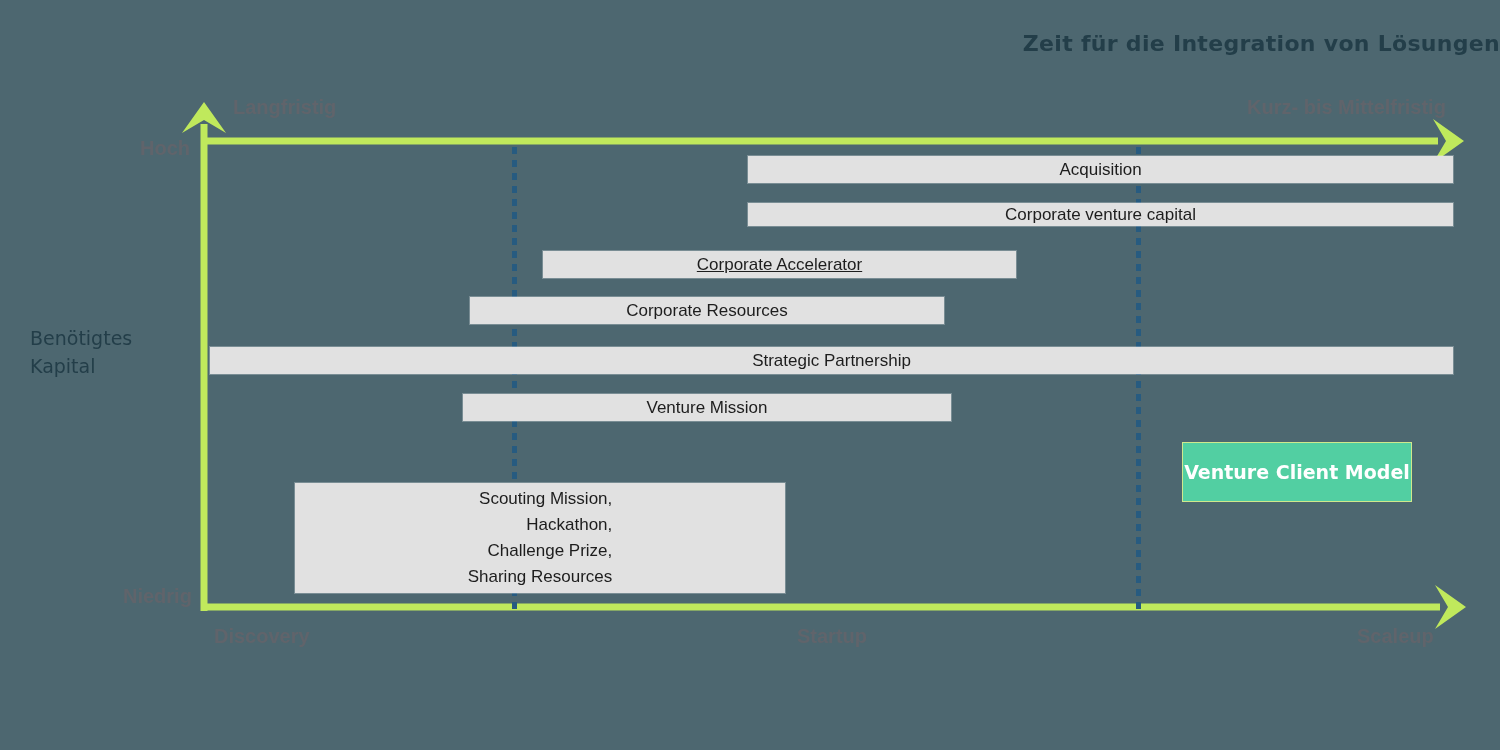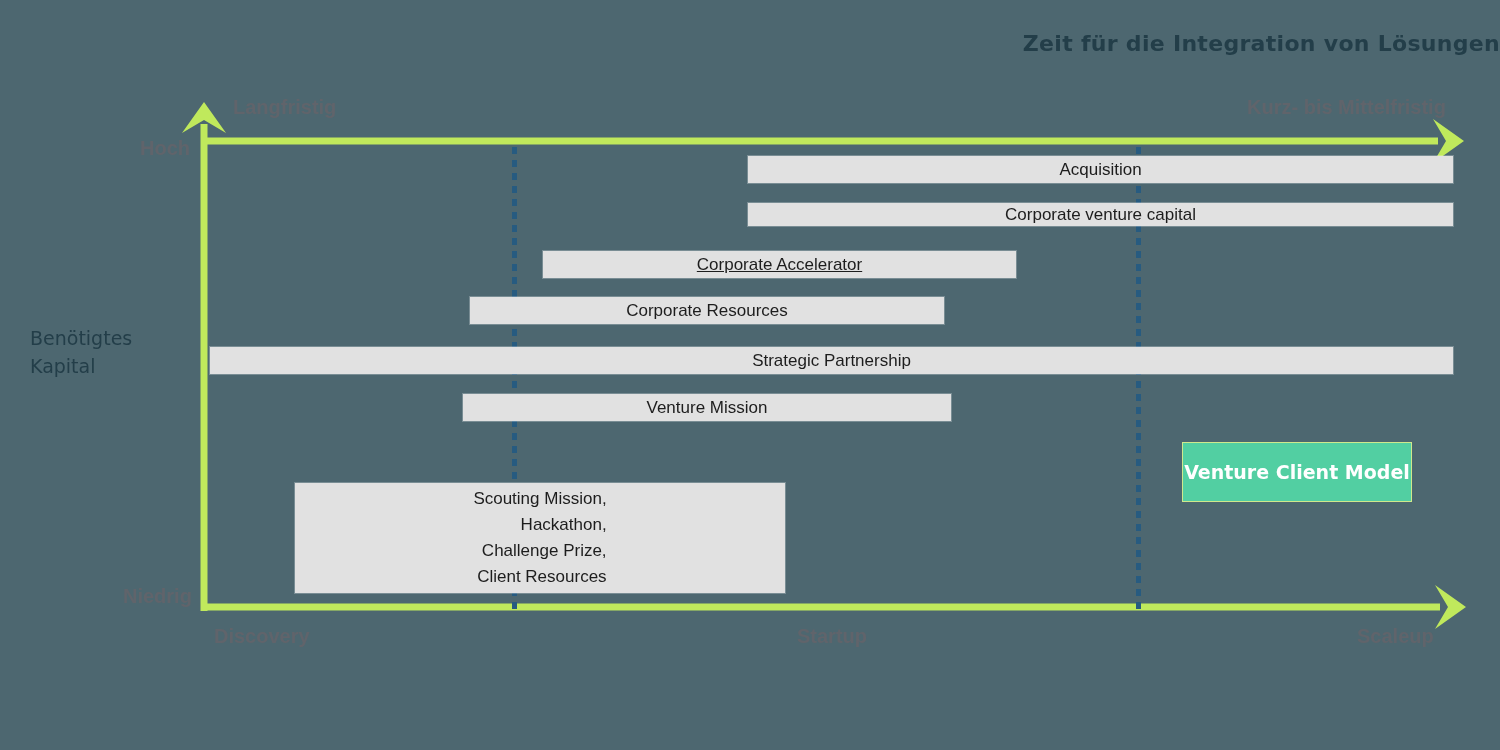--- a/index.html
+++ b/index.html
@@ -131,20 +131,20 @@
   <div id="bars-container">
       <div class="bar" style="left: 748px; top: 156px; width: 705px; height: 27px;">Acquisition</div>
       <div class="bar" style="left: 748px; top: 203px; width: 705px; height: 23px;">Corporate venture capital</div>
       <div class="bar" style="left: 543px; top: 251px; width: 473px; height: 27px; text-decoration: underline;">Corporate Accelerator</div>
       <div class="bar" style="left: 470px; top: 297px; width: 474px; height: 27px;">Corporate Resources</div>
       <div class="bar" style="left: 210px; top: 347px; width: 1243px; height: 27px;">Strategic Partnership</div>
       <div class="bar" style="left: 463px; top: 394px; width: 488px; height: 27px;">Venture Mission</div>
       <div class="bar" style="left: 295px; top: 483px; width: 490px; height: 110px;">Scouting Mission,
 Hackathon,
 Challenge Prize,
-Client Resources</div>
+Sharing Resources</div>
     </div>
 
   <div class="highlight-box">Venture Client
 Model</div>
 
 
 </div>
 
 </body></html>

